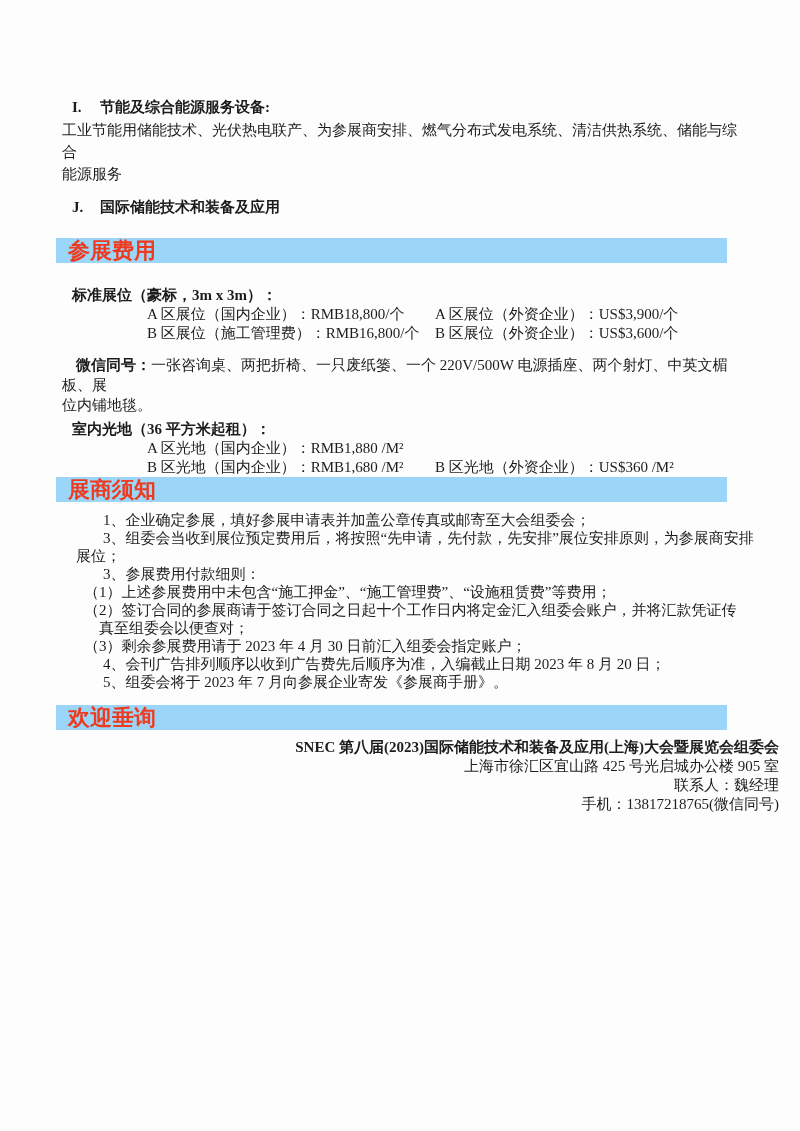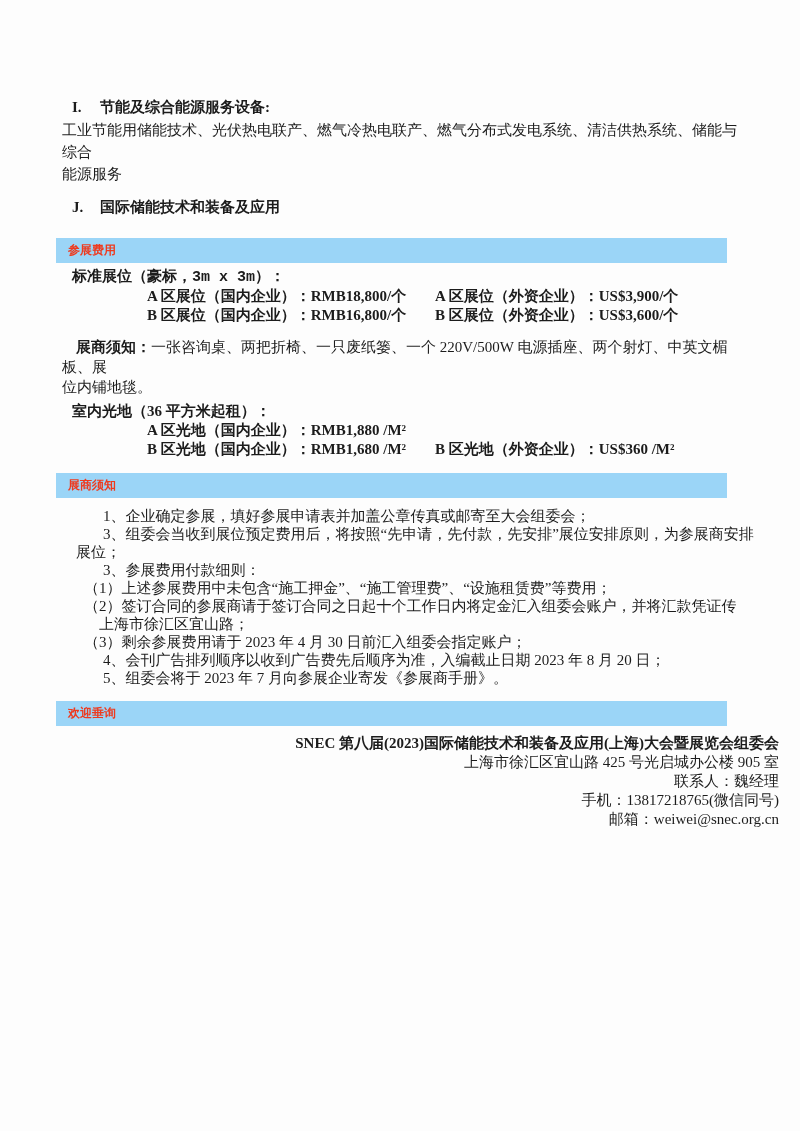--- a/index.html
+++ b/index.html
@@ -18,33 +18,33 @@
   .cat-body { line-height: 22px; margin-top: 2px; white-space: pre-line; width: 678px; }
   .heading-j { margin-top: 12px; }
 
   .banner {
     margin-left: -6px;
     width: 671px;
     box-sizing: border-box;
     background: #9BD5F7;
     color: #EE3A1F;
     font-weight: bold;
-    font-size: 12px;
+    font-size: 22px;
     line-height: 21px;
     padding: 2px 8px 20px 12px;
     height: 25px;
   }
   .banner-fees { margin-top: 21px; }
-  .banner-notice { margin-top: 14px; }
+  .banner-notice { }
   .banner-contact { margin-top: 14px; }
 
   .sub-heading { font-weight: bold; line-height: 19px; margin-top: 5px; padding-left: 10px; }
-  .fees-block .sub-heading-first { margin-top: 5px; font-family: Liberation Mono, monospace; }
+  .fees-block .sub-heading-first { margin-top: 23px; }
 
-  .price-row { display: flex; padding-left: 85px; line-height: 19px; font-weight: bold; }
+  .price-row { display: flex; padding-left: 85px; line-height: 19px; }
   .price-domestic { width: 288px; flex: 0 0 288px; }
   .price-foreign { flex: 1; }
 
   .basic-config { margin-top: 12px; line-height: 20px; width: 690px; white-space: pre-line; text-indent: 14px; }
   .basic-config .label { font-weight: bold; }
 
   .notes { margin-top: 9px; }
   .note-line { line-height: 18px; }
   .ind-0 { padding-left: 0; margin-left: 41px; }
   .ind-1 { padding-left: 14px; }
@@ -57,43 +57,43 @@
 </style>
 </head>
 <body>
 
 <div class="page">
 
   <div class="cat-heading">
     <span class="cat-num">I.</span>
     <span>节能及综合能源服务设备:</span>
   </div>
-  <div class="cat-body">工业节能用储能技术、光伏热电联产、燃气冷热电联产、燃气分布式发电系统、清洁供热系统、储能与综合
+  <div class="cat-body">工业节能用储能技术、光伏热电联产、为参展商安排、燃气分布式发电系统、清洁供热系统、储能与综合
 能源服务</div>
 
   <div class="cat-heading heading-j">
     <span class="cat-num">J.</span>
     <span>国际储能技术和装备及应用</span>
   </div>
 
   <div class="banner banner-fees">参展费用</div>
 
   <div class="fees-block">
     <div class="sub-heading sub-heading-first">标准展位（豪标，3m x 3m）：</div>
 
     <div class="price-row">
       <span class="price-domestic">A 区展位（国内企业）：RMB18,800/个</span>
       <span class="price-foreign">A 区展位（外资企业）：US$3,900/个</span>
     </div>
     <div class="price-row">
-      <span class="price-domestic">B 区展位（国内企业）：RMB16,800/个</span>
+      <span class="price-domestic">B 区展位（施工管理费）：RMB16,800/个</span>
       <span class="price-foreign">B 区展位（外资企业）：US$3,600/个</span>
     </div>
 
-    <div class="basic-config"><span class="label">展商须知：</span><span>一张咨询桌、两把折椅、一只废纸篓、一个 220V/500W 电源插座、两个射灯、中英文楣板、展
+    <div class="basic-config"><span class="label">微信同号：</span><span>一张咨询桌、两把折椅、一只废纸篓、一个 220V/500W 电源插座、两个射灯、中英文楣板、展
 位内铺地毯。</span></div>
 
     <div class="sub-heading">室内光地（36 平方米起租）：</div>
 
     <div class="price-row">
       <span class="price-domestic">A 区光地（国内企业）：RMB1,880 /M²</span>
     </div>
     <div class="price-row">
       <span class="price-domestic">B 区光地（国内企业）：RMB1,680 /M²</span>
       <span class="price-foreign">B 区光地（外资企业）：US$360 /M²</span>
@@ -102,29 +102,28 @@
 
   <div class="banner banner-notice">展商须知</div>
 
   <div class="notes">
     <div class="note-line ind-0">1、企业确定参展，填好参展申请表并加盖公章传真或邮寄至大会组委会；</div>
     <div class="note-line ind-0">3、组委会当收到展位预定费用后，将按照“先申请，先付款，先安排”展位安排原则，为参展商安排</div>
     <div class="note-line ind-1">展位；</div>
     <div class="note-line ind-0">3、参展费用付款细则：</div>
     <div class="note-line ind-2">（1）上述参展费用中未包含“施工押金”、“施工管理费”、“设施租赁费”等费用；</div>
     <div class="note-line ind-2">（2）签订合同的参展商请于签订合同之日起十个工作日内将定金汇入组委会账户，并将汇款凭证传</div>
-    <div class="note-line ind-3">上海市徐汇区宜山路；</div>
+    <div class="note-line ind-3">真至组委会以便查对；</div>
     <div class="note-line ind-2">（3）剩余参展费用请于 2023 年 4 月 30 日前汇入组委会指定账户；</div>
     <div class="note-line ind-0">4、会刊广告排列顺序以收到广告费先后顺序为准，入编截止日期 2023 年 8 月 20 日；</div>
     <div class="note-line ind-0">5、组委会将于 2023 年 7 月向参展企业寄发《参展商手册》。</div>
   </div>
 
   <div class="banner banner-contact">欢迎垂询</div>
 
   <div class="contact">
     <div class="org">SNEC 第八届(2023)国际储能技术和装备及应用(上海)大会暨展览会组委会</div>
     <div>上海市徐汇区宜山路 425 号光启城办公楼 905 室</div>
     <div>联系人：魏经理</div>
     <div>手机：13817218765(微信同号)</div>
-    <div>邮箱：weiwei@snec.org.cn</div>
   </div>
 
 </div>
 
 </body></html>

